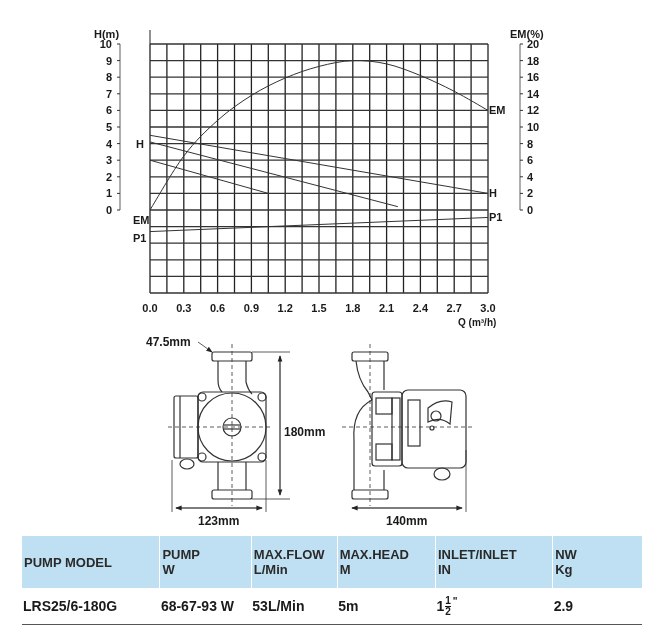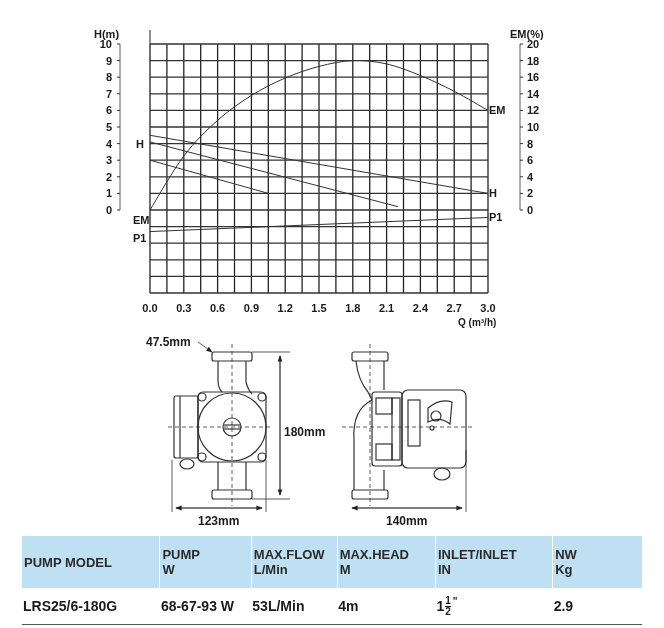--- a/index.html
+++ b/index.html
@@ -225,21 +225,21 @@
       <th style="width:96px"><span>MAX.HEAD</span><br><span>M</span></th>
       <th style="width:116px"><span>INLET/INLET</span><br><span>IN</span></th>
       <th style="width:92px"><span>NW</span><br><span>Kg</span></th>
     </tr>
   </thead>
   <tbody>
     <tr>
       <td>LRS25/6-180G</td>
       <td>68-67-93 W</td>
       <td>53L/Min</td>
-      <td>4m</td>
+      <td>5m</td>
       <td>
         <span class="frac">
           <span>1</span>
           <span class="fr">
               <span>1</span>
               <span>2</span>
             </span>
           <span class="inch">"</span>
         </span>
       </td>

